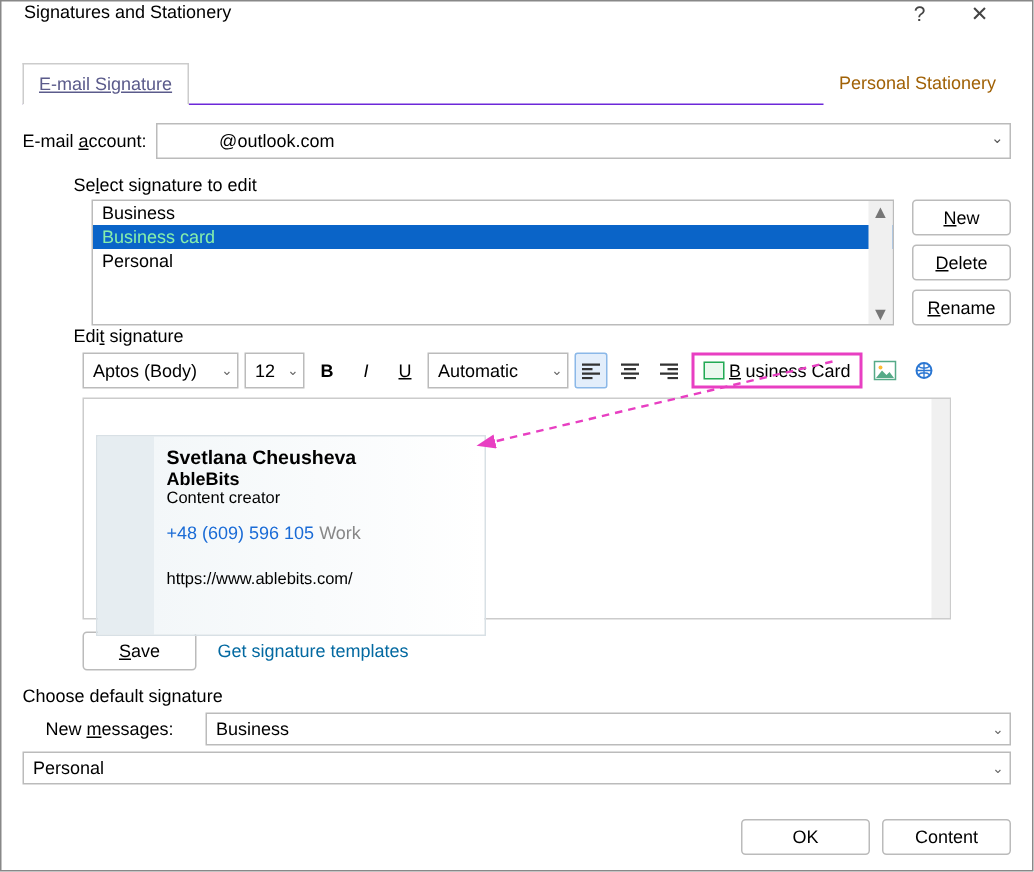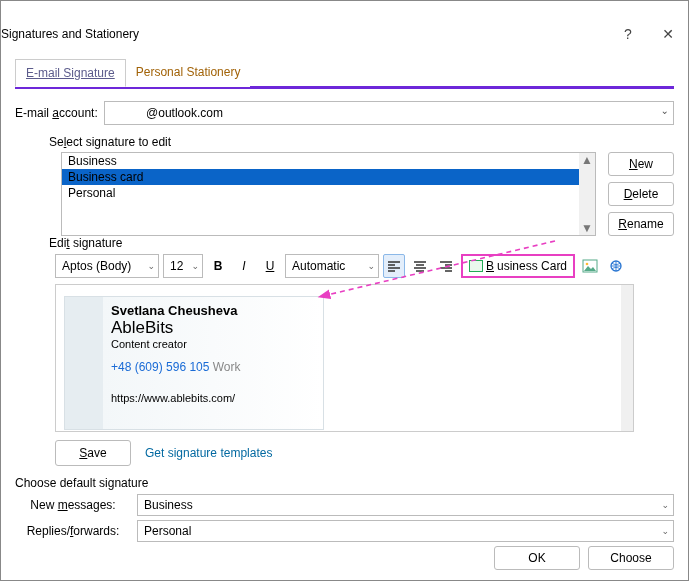--- a/index.html
+++ b/index.html
@@ -1,51 +1,51 @@
 <!DOCTYPE html>
 <html><head>
 <meta charset="utf-8">
 <style>
 * { box-sizing: border-box; margin: 0; padding: 0; font-family: "Segoe UI", Tahoma, sans-serif; font-size: 12px; }
 body { background: #fff; width: 689px; height: 581px; border: 1px solid #888; position: relative; overflow: hidden; }
-.titlebar { height: 32px; display: flex; align-items: center; padding: 0 0; margin-top: 17px; }
+.titlebar { height: 32px; display: flex; align-items: flex-start; padding: 0 15px; }
 .titlebar .title { flex: 1; font-size: 12px; }
 .titlebar .help, .titlebar .close { width: 40px; text-align: center; font-size: 14px; color: #444; cursor: pointer; }
 .content { padding: 8px 14px 0 14px; }
-.tabs { display: flex; border-bottom: 3px solid #6d28d9; margin-bottom: 12px; }
+.tabs { display: flex; border-bottom: 1px solid #6d28d9; margin-bottom: 12px; justify-content: space-between; }
 .tab { padding: 6px 10px 6px 10px; color: #5b5b8b; background:#fff; position:relative; top:1px; }
 .tab.active { border: 1px solid #ccc; border-bottom: 1px solid #fff; }
 .tab:not(.active){ color:#a16207; }
 .row { display: flex; align-items: center; margin-bottom: 10px; }
 .label { white-space: nowrap; }
 .u { text-decoration: underline; }
 .acct-select { flex:1; margin-left:6px; height:24px; border:1px solid #bbb; background:#fff; display:flex; align-items:center; padding:0 8px; position:relative; }
 .acct-select .chev { position:absolute; right:4px; top:3px; font-size:10px; color:#555; }
 .indent { margin-left: 34px; }
 .sig-area { display:flex; gap:12px; }
 .listbox { flex:1; border:1px solid #bbb; height:84px; position:relative; background:#fff; }
 .listbox .item { padding:1px 6px; }
-.listbox .item.selected { background:#0a64c8; color:#000000; }
+.listbox .item.selected { background:#0a64c8; color:#86efac; }
 .listbox .scrollbar { position:absolute; right:0; top:0; bottom:0; width:16px; background:#f0f0f0; display:flex; flex-direction:column; justify-content:space-between; align-items:center; color:#777; font-size:9px; }
 .btn-col { width:66px; display:flex; flex-direction:column; gap:6px; }
 .btn { height:24px; border:1px solid #bbb; background:#fff; border-radius:3px; display:flex; align-items:center; justify-content:center; cursor:pointer; }
 .edit-label { margin-top:0; margin-left:34px; margin-bottom:4px; }
 .toolbar { margin-left:40px; display:flex; gap:4px; align-items:center; }
 .tb-select { height:24px; border:1px solid #bbb; background:#fff; display:flex; align-items:center; padding:0 12px 0 6px; position:relative; }
 .tb-select .chev { position:absolute; right:3px; font-size:9px; color:#666; }
 .tb-btn { height:24px; min-width:22px; border:1px solid transparent; background:#fff; display:flex; align-items:center; justify-content:center; cursor:pointer; border-radius:2px; }
 .tb-btn.bordered { border-color:#ccc; }
 .tb-btn.active { background:#e3eefb; border-color:#8bb8e8; }
 .biz-card-btn { height:24px; border:2px solid #e83fc2; background:#fff; padding:0 6px; display:flex; align-items:center; gap:3px; }
 .biz-icon { width:14px; height:12px; border:1px solid #2a5; background:#eaf8ee; display:inline-block; }
 .preview-wrap { margin:6px 40px 0 40px; height:148px; border:1px solid #ccc; position:relative; background:#fff; }
 .preview-wrap .pscroll { position:absolute; right:0; top:0; bottom:0; width:12px; background:#f0f0f0; }
-.card { position:absolute; left:8px; top:11px; width:260px; height:134px; border:1px solid #d8e0e5; background:linear-gradient(90deg,#e6edf1 0,#e6edf1 38px,#f3f7f9 38px,#fff 100%); padding:6px 8px 6px 46px; }
+.card { position:absolute; left:8px; top:24px; width:260px; height:134px; border:1px solid #d8e0e5; background:linear-gradient(90deg,#e6edf1 0,#e6edf1 38px,#f3f7f9 38px,#fff 100%); padding:6px 8px 6px 46px; }
 .card .name { font-weight:bold; font-size:13px; }
-.card .co { font-size:17px; }
+.card .co { font-size:12px;font-weight:bold; }
 .card .role { font-size:11px; margin-bottom:10px; }
 .card .phone { font-size:11px; color:#1a6bd6; }
 .card .phone .tag { color:#888; }
 .card .url { font-size:11px; margin-top:18px; }
 .arrow-svg { position:absolute; left:296px; top:232px; pointer-events:none; }
 .save-row { margin:8px 0 10px 40px; display:flex; align-items:center; gap:14px; }
 .save-btn { width:76px; height:26px; border:1px solid #bbb; border-radius:3px; background:#fff; display:flex; align-items:center; justify-content:center; }
 .link { color:#0369a1; cursor:pointer; }
 .defaults { margin-top:4px; }
 .def-row { display:flex; align-items:center; margin:4px 0; gap:6px; }
@@ -192,34 +192,33 @@
   <div class="defaults">
     <div style="margin-bottom:4px;">Choose default signature</div>
     <div class="def-row">
       <span class="dlabel"><span>New </span><span class="u">m</span><span>essages:</span></span>
       <div class="def-select">
           <span>Business</span>
           <span class="chev">⌄</span>
         </div>
     </div>
     <div class="def-row">
-      <span class="dlabel"><span>Replies/</span><span class="u">f</span><span>orwards:</span></span>
       <div class="def-select">
           <span>Personal</span>
           <span class="chev">⌄</span>
         </div>
     </div>
   </div>
 </div>
 
 <svg class="arrow-svg" width="280" height="70">
   <defs>
       <marker id="ah" markerWidth="10" markerHeight="10" refX="2" refY="3" orient="auto">
         <path d="M0,0 L0,6 L8,3 z" fill="#e83fc2"></path>
       </marker>
     </defs>
   <line x1="258" y1="8" x2="30" y2="62" stroke="#e83fc2" stroke-width="1.6" stroke-dasharray="5,4" marker-end="url(#ah)"></line>
 </svg>
 
 <div class="footer">
   <div class="btn">OK</div>
-  <div class="btn">Choose</div>
+  <div class="btn">Content</div>
 </div>
 
 </body></html>

